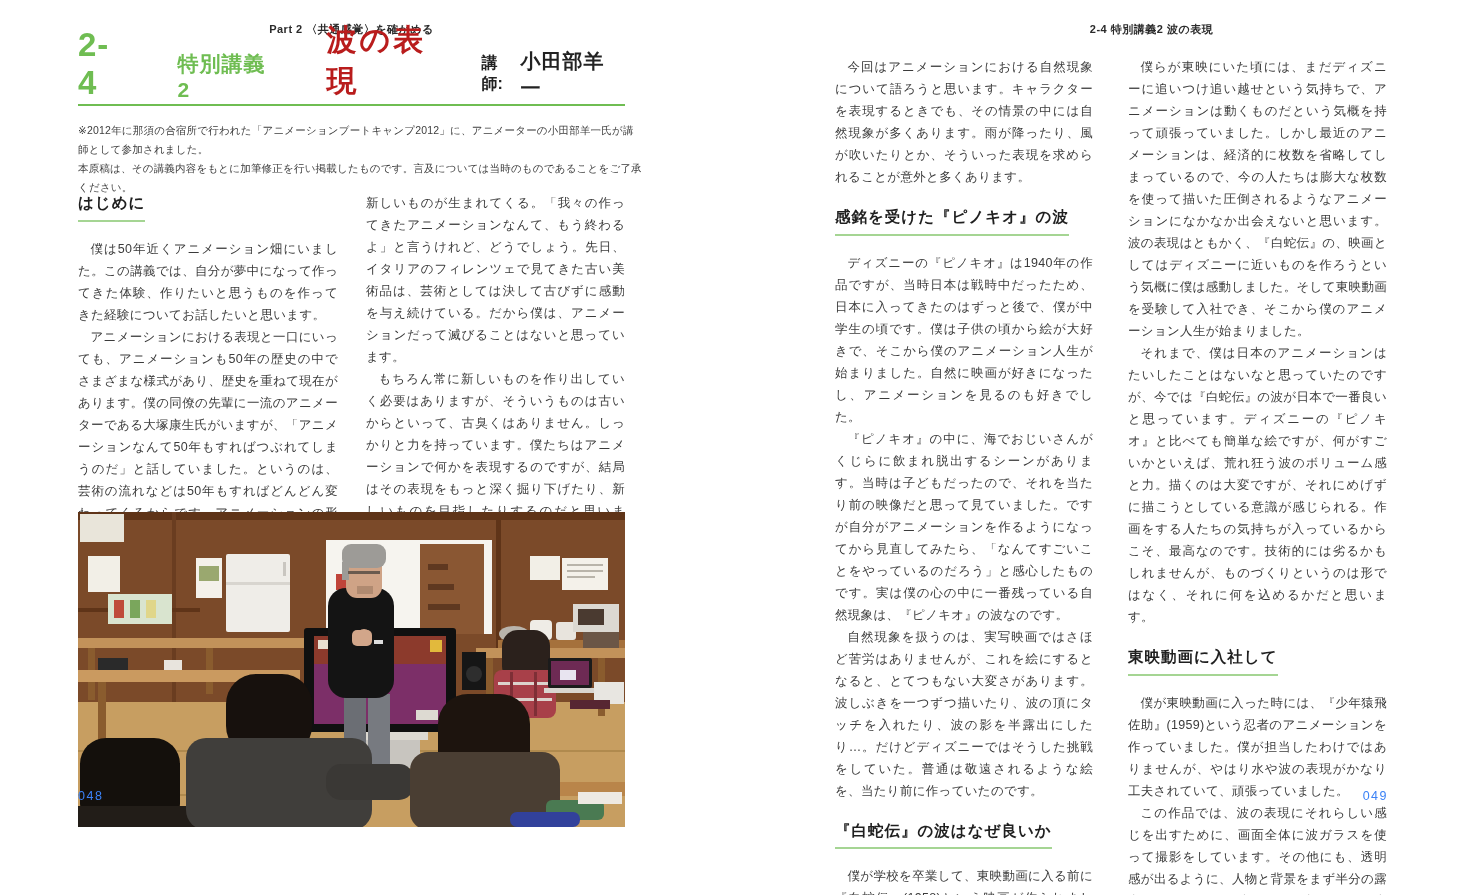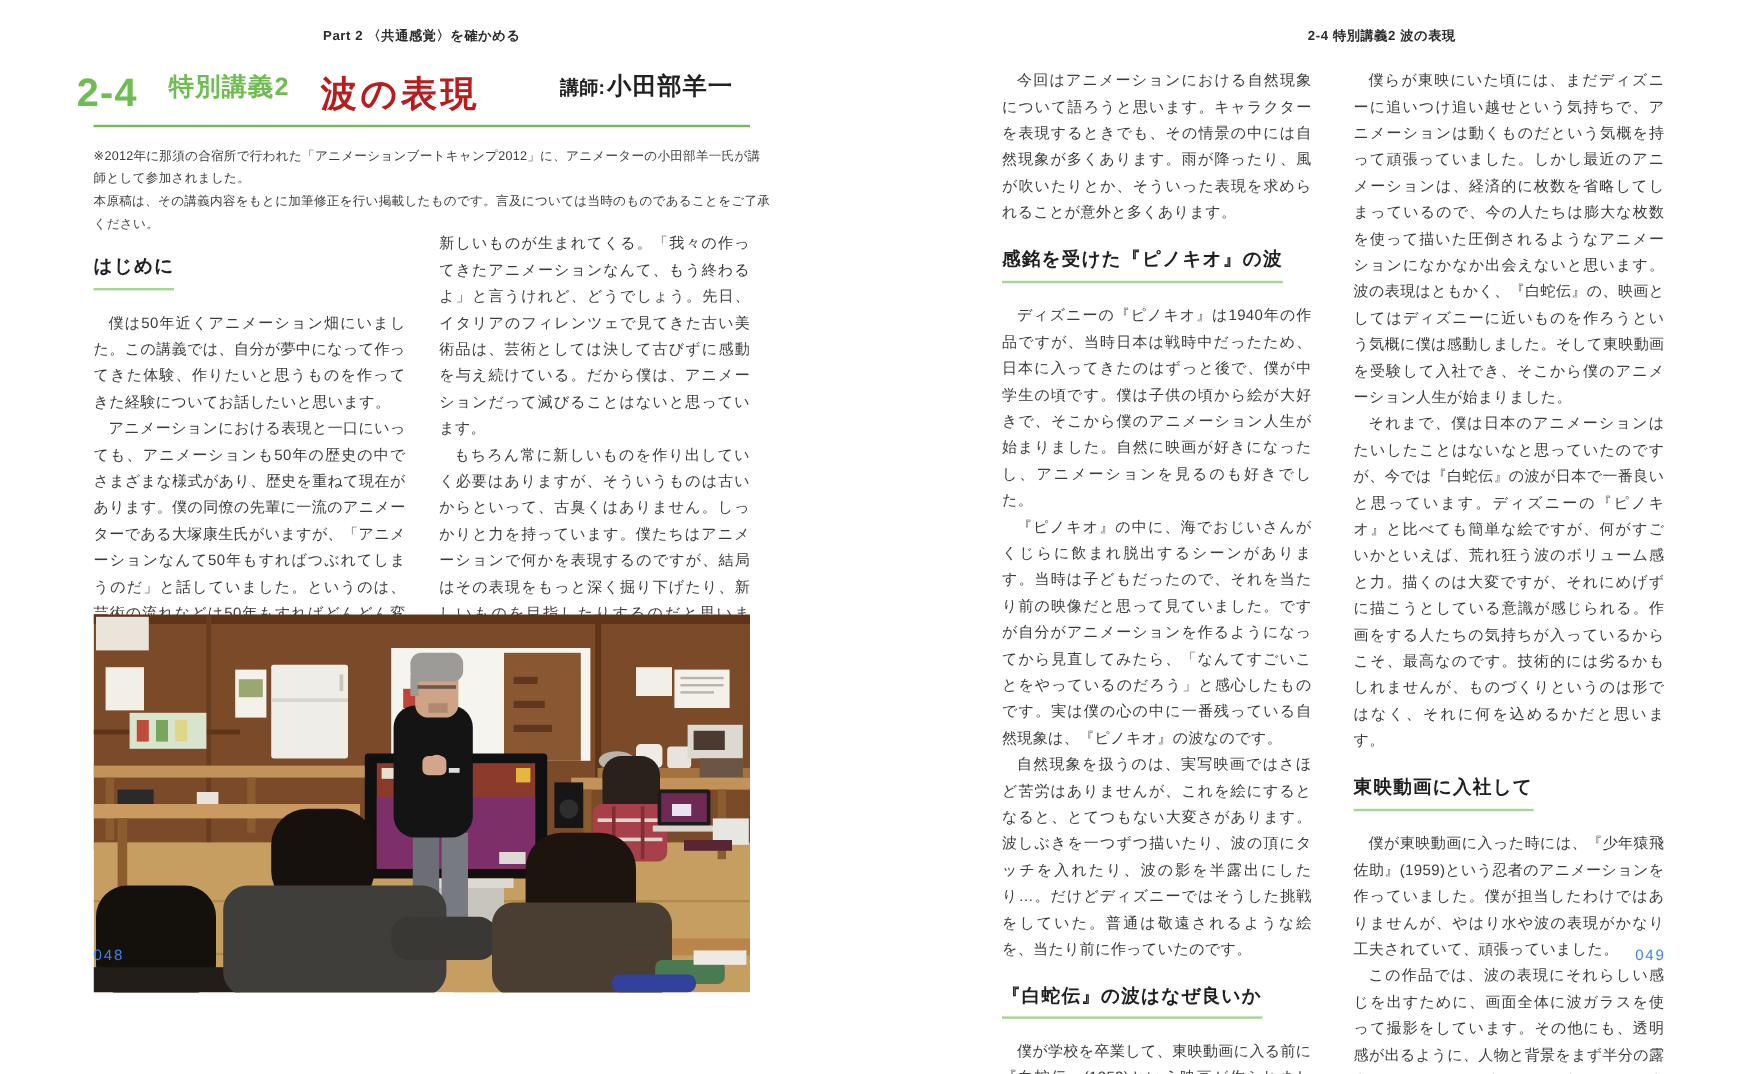--- a/index.html
+++ b/index.html
@@ -8,22 +8,22 @@
     font-family:"Liberation Sans","DejaVu Sans",sans-serif;color:#3b3b3b;border-radius:12px;
   }
   .running-head{
     position:absolute;top:22px;font-size:11px;font-weight:bold;color:#2b2b2b;
     letter-spacing:0.5px;text-align:center;
   }
   .running-head.left{left:78px;width:547px;}
   .running-head.right{left:875px;width:553px;}
 
   .title-row{
-    position:absolute;left:64px;top:58px;width:547px;height:44px;
-    display:flex;align-items:flex-start;
+    position:absolute;left:78px;top:58px;width:547px;height:44px;
+    display:flex;align-items:flex-end;gap:23px;
   }
   .t-num{font-size:33px;font-weight:bold;color:#6fbd52;letter-spacing:1px;}
   .t-series{font-size:21px;font-weight:bold;color:#6fbd52;margin-left:26px;letter-spacing:1px;}
   .t-main{font-size:30px;font-weight:bold;color:#b91c1c;margin-left:26px;letter-spacing:3px;}
   .t-lect{margin-left:auto;display:flex;align-items:baseline;}
   .t-lect-label{font-size:16px;font-weight:bold;color:#222;}
   .t-lect-name{font-size:20px;font-weight:bold;color:#222;letter-spacing:1px;margin-left:2px;}
   .title-rule{position:absolute;left:78px;top:104px;width:547px;height:2px;background:#6fbd52;}
 
   .note{
@@ -35,21 +35,21 @@
     position:absolute;text-align:justify;font-size:12.5px;line-height:22px;
     color:#3b3b3b;letter-spacing:0.3px;
   }
   .col p{margin:0;}
   .col p.ind{text-indent:1em;}
   .sec-heading{margin:20px 0 16px 0;font-size:15.5px;font-weight:bold;color:#1f1f1f;line-height:1.2;}
   .sec-heading:first-child{margin-top:2px;}
   .sec-heading span{
     display:inline-block;border-bottom:2px solid #a5d593;padding-bottom:7px;letter-spacing:1px;
   }
-  .col-l1{left:78px;top:192px;width:260px;margin-top:20px;}
+  .col-l1{left:78px;top:192px;width:260px;}
   .col-l2{left:366px;top:192px;width:259px;}
   .col-r1{left:835px;top:56px;width:258px;}
   .col-r2{left:1128px;top:56px;width:259px;}
 
   .photo{position:absolute;left:78px;top:512px;width:547px;height:315px;}
   .photo svg{display:block;width:100%;height:100%;}
 
   .pagenum{position:absolute;top:789px;font-size:12.5px;letter-spacing:1.5px;color:#3b82f6;}
   .pagenum.left{left:78px;}
   .pagenum.right{left:835px;width:553px;text-align:right;}

